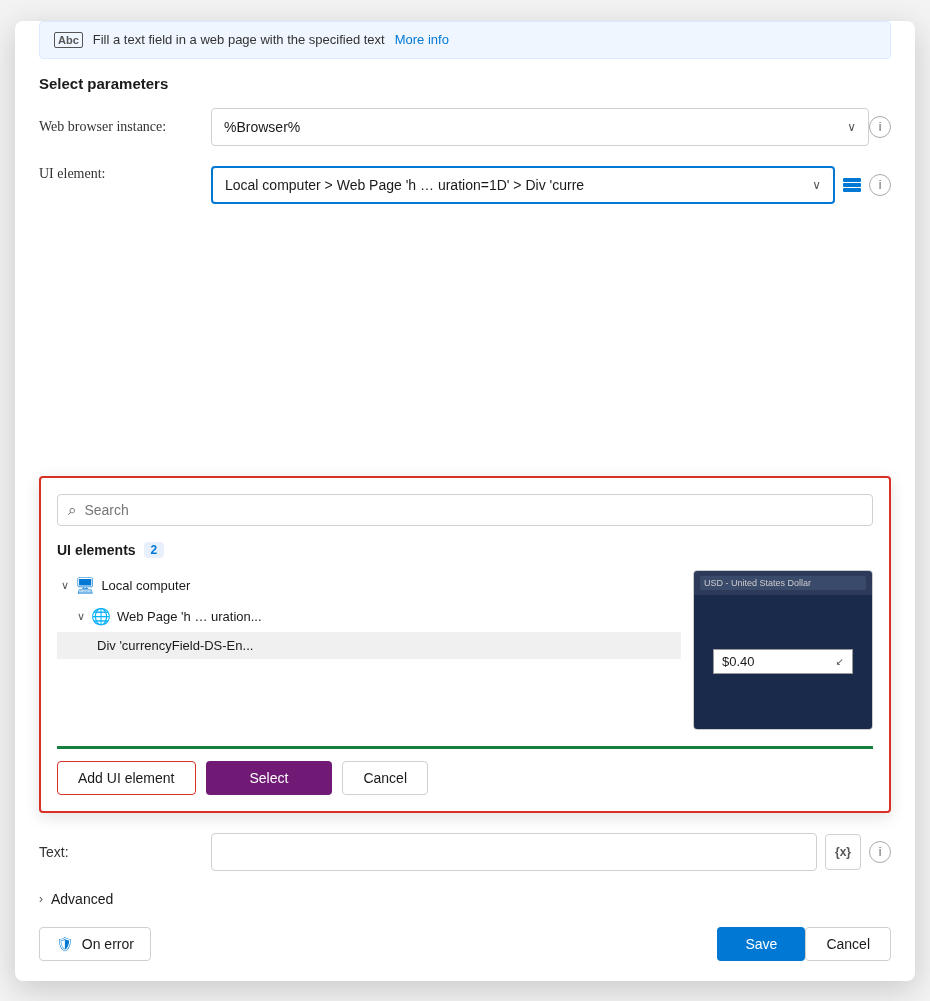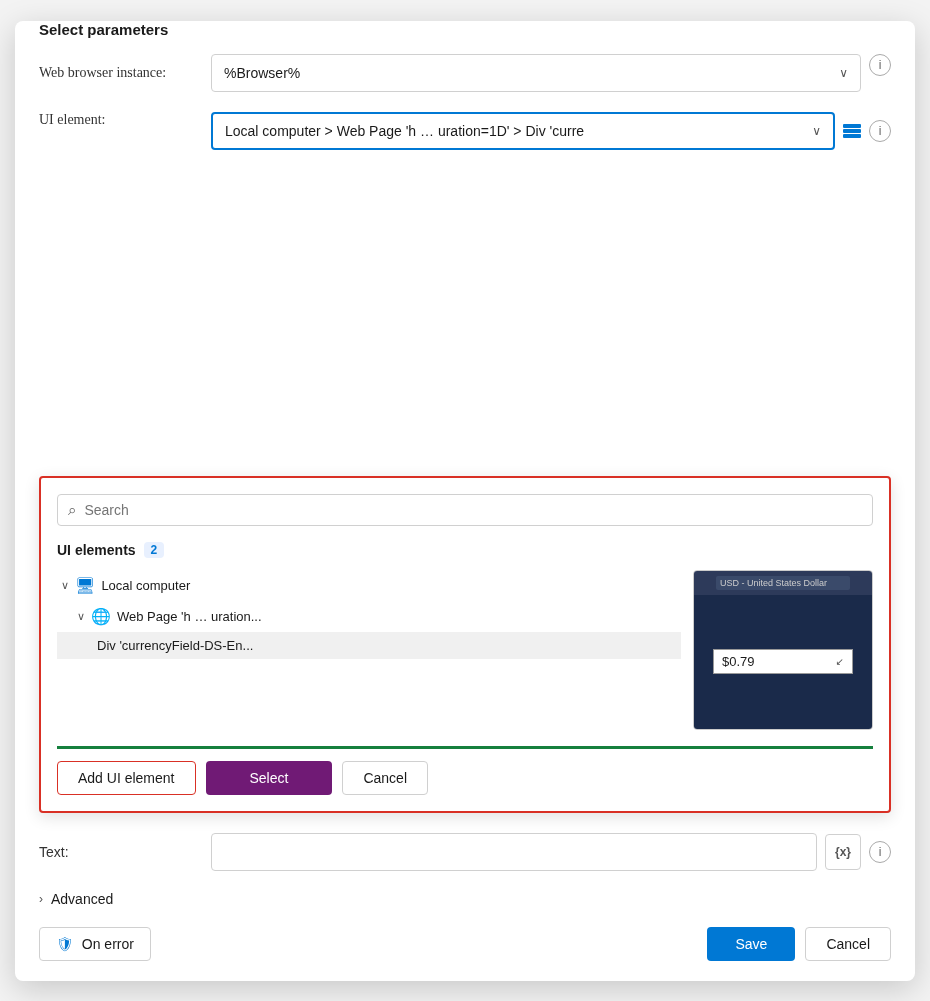--- a/index.html
+++ b/index.html
@@ -92,22 +92,21 @@
     .param-label {
       width: 160px;
       min-width: 160px;
       color: #333;
       font-size: 14px;
       font-family: Liberation Serif, serif;
     }
     .param-control {
       flex: 1;
       display: flex;
-      align-items: flex-start;
-      gap: 8px;
+      align-items: center;
     }
     .dropdown-select {
       flex: 1;
       height: 38px;
       border: 1.5px solid #d0d0d0;
       border-radius: 4px;
       padding: 0 12px;
       display: flex;
       align-items: center;
       justify-content: space-between;
@@ -267,21 +266,21 @@
     }
     .preview-expand {
       font-size: 10px;
       color: #555;
     }
     .preview-top-bar {
       background: #2d3a5a;
       height: 24px;
       display: flex;
       align-items: center;
-      padding: 0 22px;
+      padding: 0 6px;
       gap: 4px;
     }
     .preview-url {
       font-size: 9px;
       color: #ccc;
       flex: 1;
       background: #3a4a6a;
       padding: 2px 4px;
       border-radius: 2px;
     }
@@ -398,21 +397,20 @@
       cursor: pointer;
       font-size: 14px;
       color: #1a1a1a;
     }
     .shield-icon {
       color: #0078d4;
       font-size: 14px;
     }
     .footer-right {
       display: flex;
-      gap: 10px;
     }
     .btn-save {
       background: #0078d4;
       color: #fff;
       border: none;
       padding: 8px 28px;
       border-radius: 4px;
       cursor: pointer;
       font-size: 14px;
       font-weight: 500;
@@ -445,20 +443,25 @@
       align-items: center;
       gap: 8px;
     }
   </style>
 </head>
 <body>
 
 <div class="dialog">
 
 
+  <div class="info-banner">
+    <span class="abc-icon">Abc</span>
+    <span>Fill a text field in a web page with the specified text</span>
+    <a class="more-info-link" href="#">More info</a>
+  </div>
 
   <div class="section-title">Select parameters</div>
 
   <div class="params-area">
 
     <div class="param-row">
       <div class="param-label">Web browser instance:</div>
       <div class="param-control">
         <div class="dropdown-select">
           <span>%Browser%</span>
@@ -520,21 +523,21 @@
           <span>Div 'currencyField-DS-En...</span>
         </div>
       </div>
 
       <div class="preview-box">
         <div class="preview-top-bar">
           <span class="preview-url">USD - United States Dollar</span>
         </div>
         <div class="preview-inner">
           <div class="preview-currency-box">
-            <span class="preview-currency-text">$0.79</span>
+            <span class="preview-currency-text">$0.40</span>
             <span class="preview-expand">↙</span>
           </div>
         </div>
       </div>
     </div>
 
     <div class="dropdown-footer">
       <button class="btn-add-ui">Add UI element</button>
       <button class="btn-select">Select</button>
       <button class="btn-cancel-dropdown">Cancel</button>

